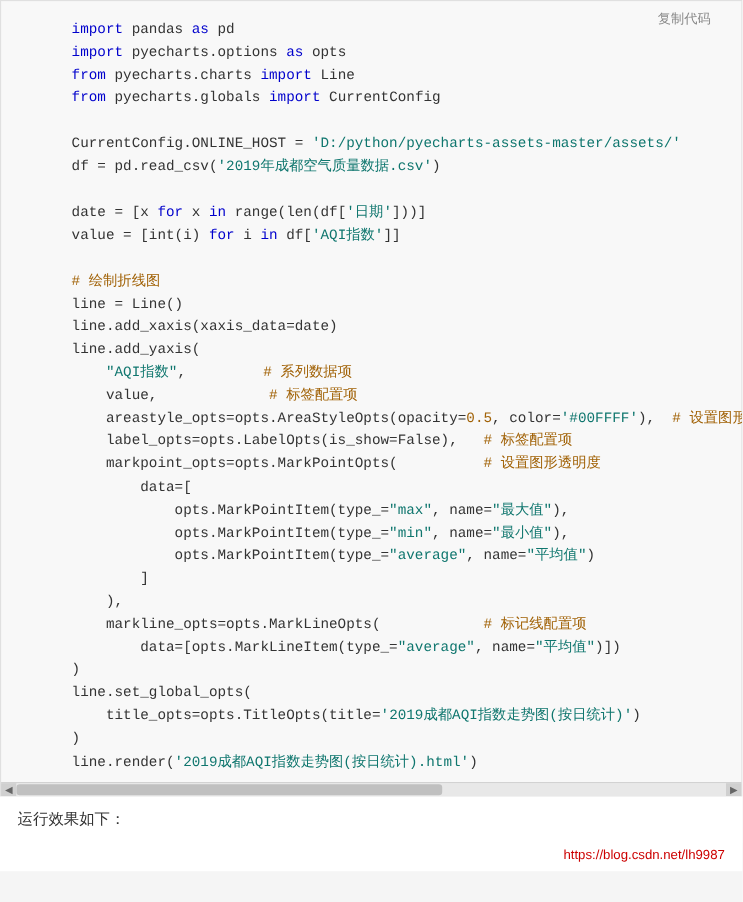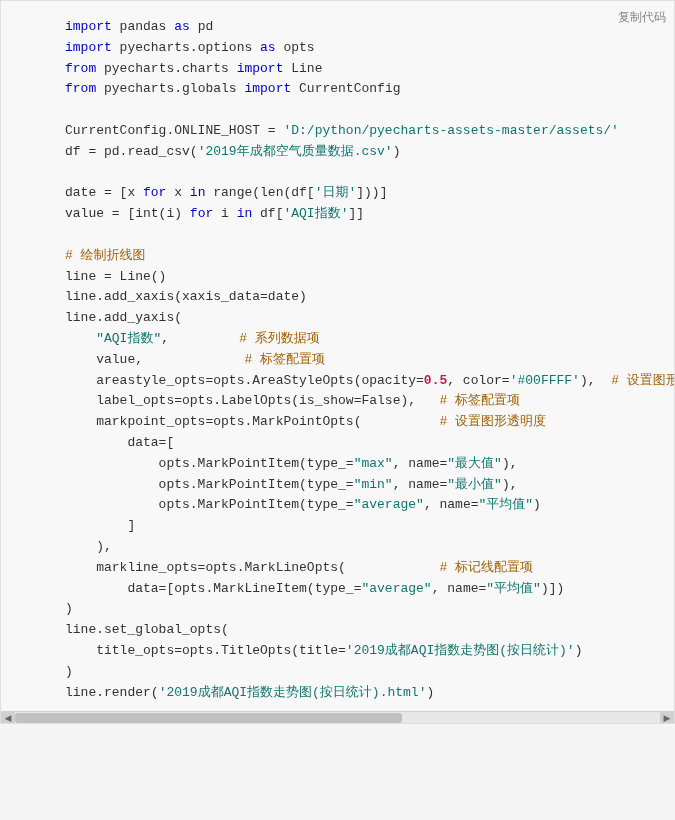--- a/index.html
+++ b/index.html
@@ -26,21 +26,21 @@
       position: relative;
       background-color: #f8f8f8;
       border: 1px solid #e0e0e0;
       margin: 0;
       overflow: hidden;
     }
 
     .copy-code-btn {
       position: absolute;
       top: 6px;
-      right: 4px;
+      right: 24px;
       font-size: 12px;
       color: #888;
       background: transparent;
       border: none;
       cursor: pointer;
       padding: 2px 4px;
     }
 
     .code-scroll-container {
       overflow-x: auto;
@@ -55,21 +55,21 @@
       color: #333;
       padding: 16px 16px 8px 16px;
       white-space: pre;
       min-width: max-content;
     }
 
     
     .kw { color: #0000cc; }         
     .str { color: #0f766e; }        
     .cm { color: #a16207; }            
-    .num { color: #be185d; font-weight: bold; }        
+    .num { color: #a16207; }        
 
     .scrollbar-track {
       width: 100%;
       height: 12px;
       background: #e8e8e8;
       position: relative;
       border-top: 1px solid #d0d0d0;
     }
 
     .scrollbar-thumb {
@@ -177,15 +177,19 @@
     <div class="scrollbar-track">
       <div class="scroll-arrow-left">◀</div>
       <div class="scrollbar-inner">
         <div class="scrollbar-thumb"></div>
       </div>
       <div class="scroll-arrow-right">▶</div>
     </div>
 
   </div>
 
+  <div class="bottom-section">
+    <div class="run-result-label">运行效果如下：</div>
+  </div>
 
+  <div class="csdn-watermark">https://blog.csdn.net/lh9987</div>
 
 </div>
 
 </body></html>

